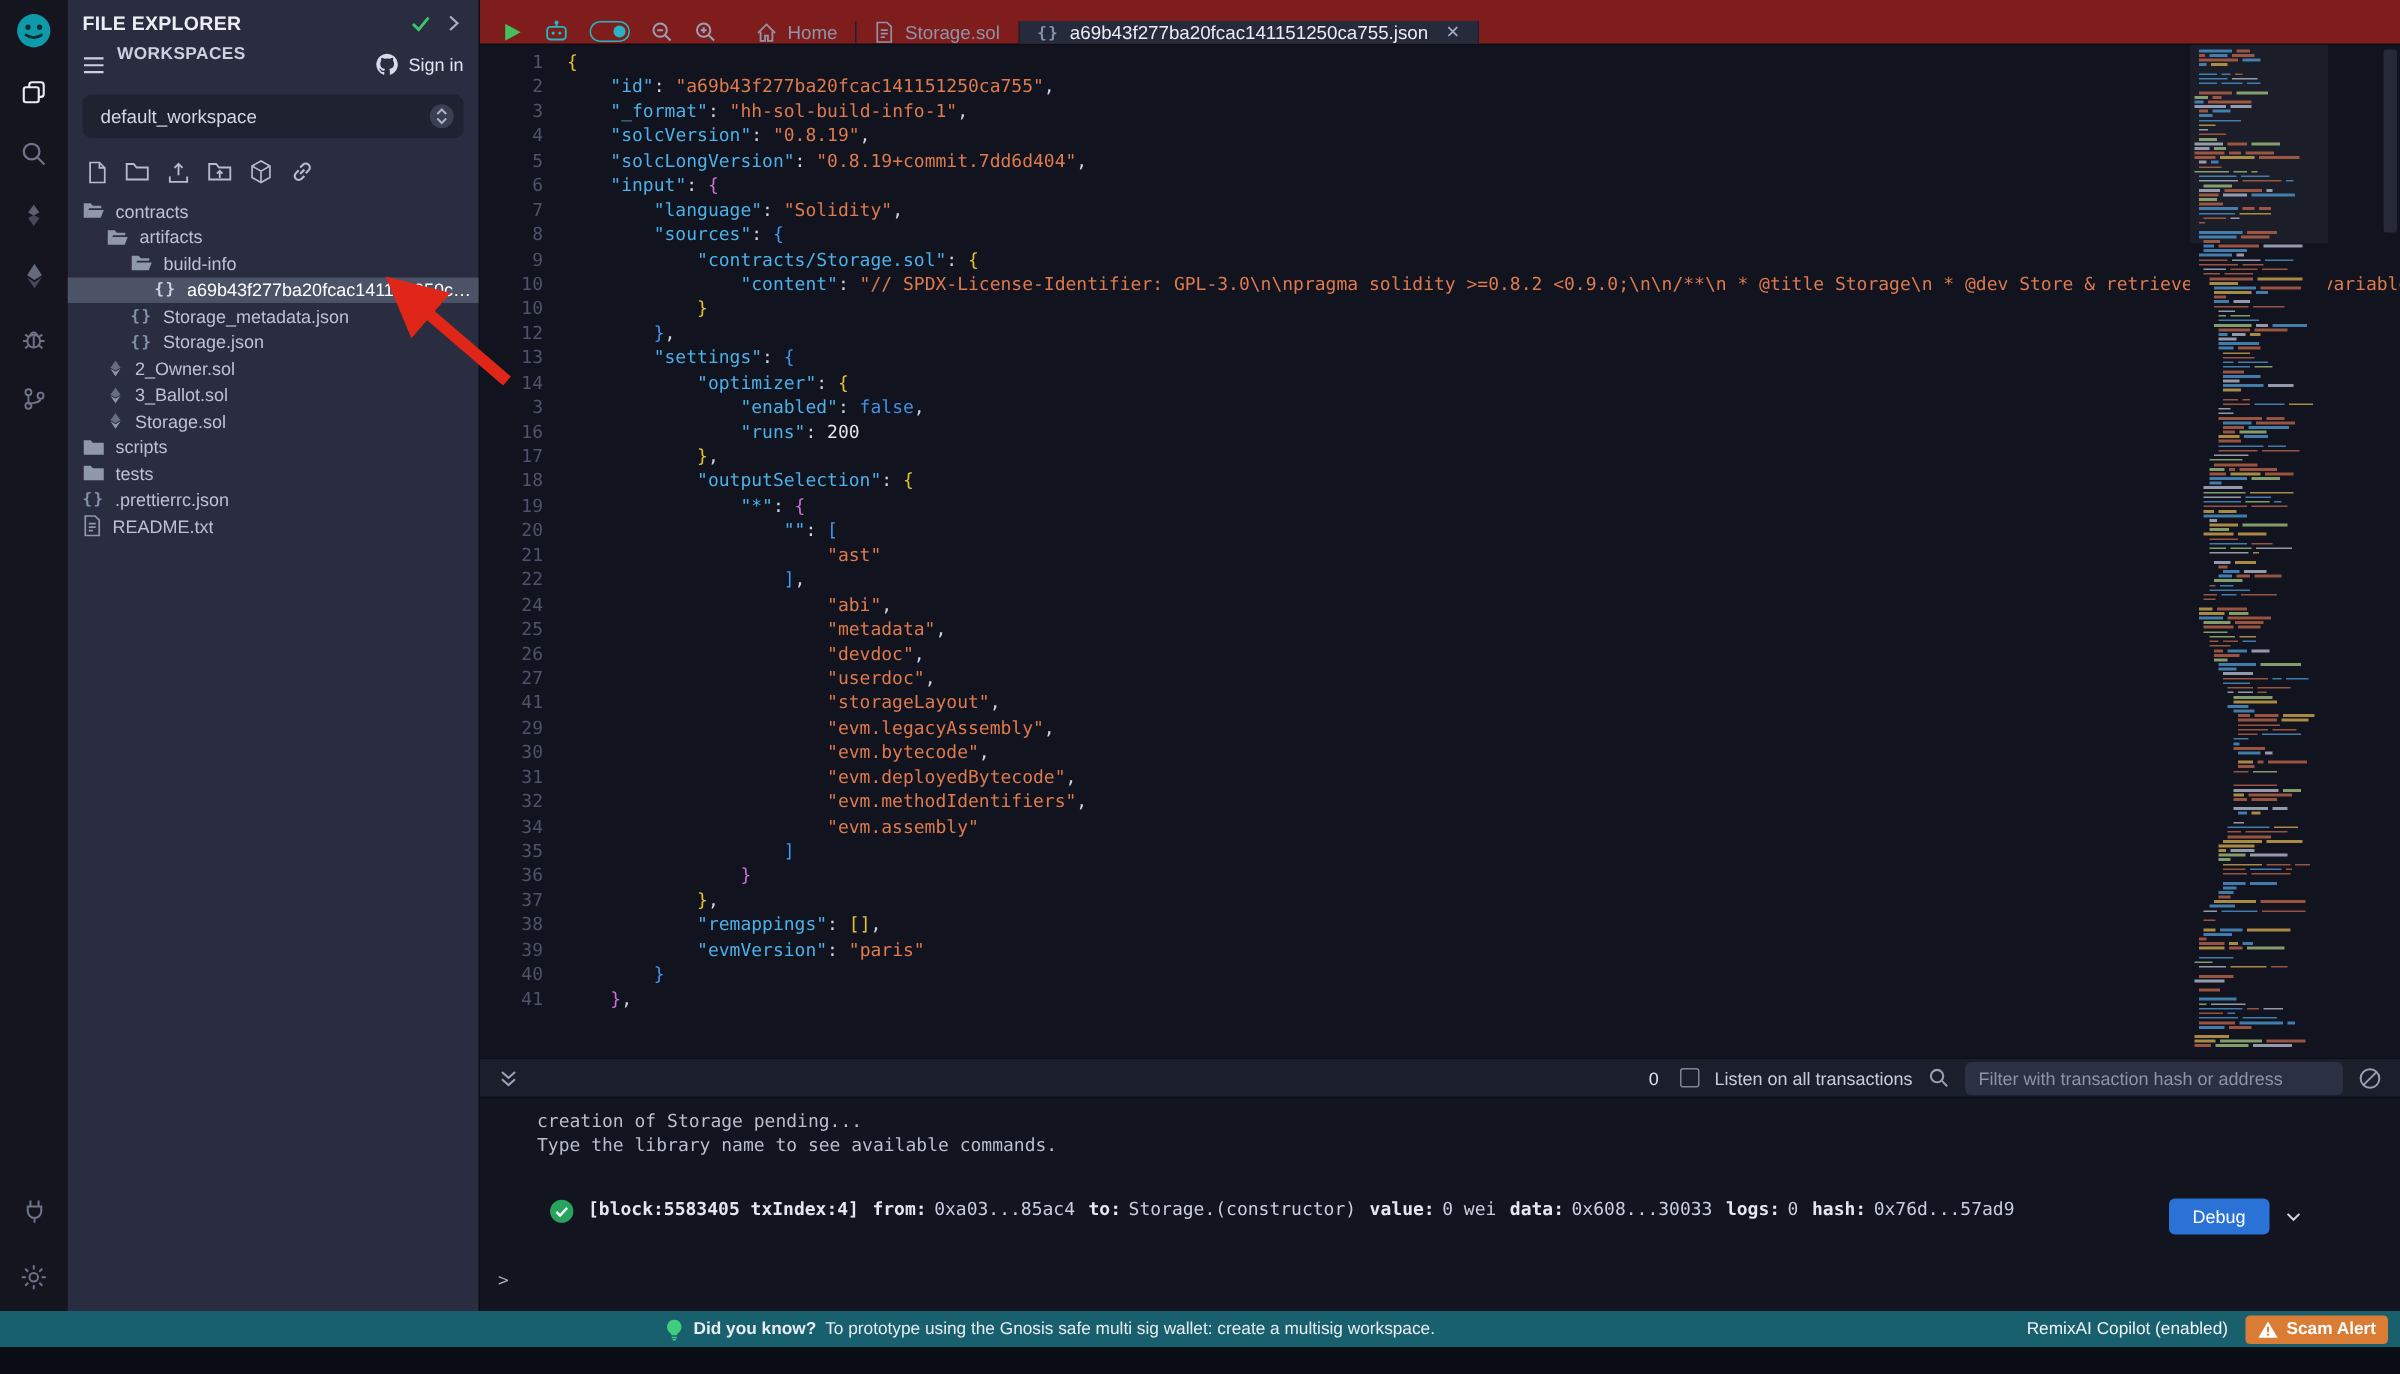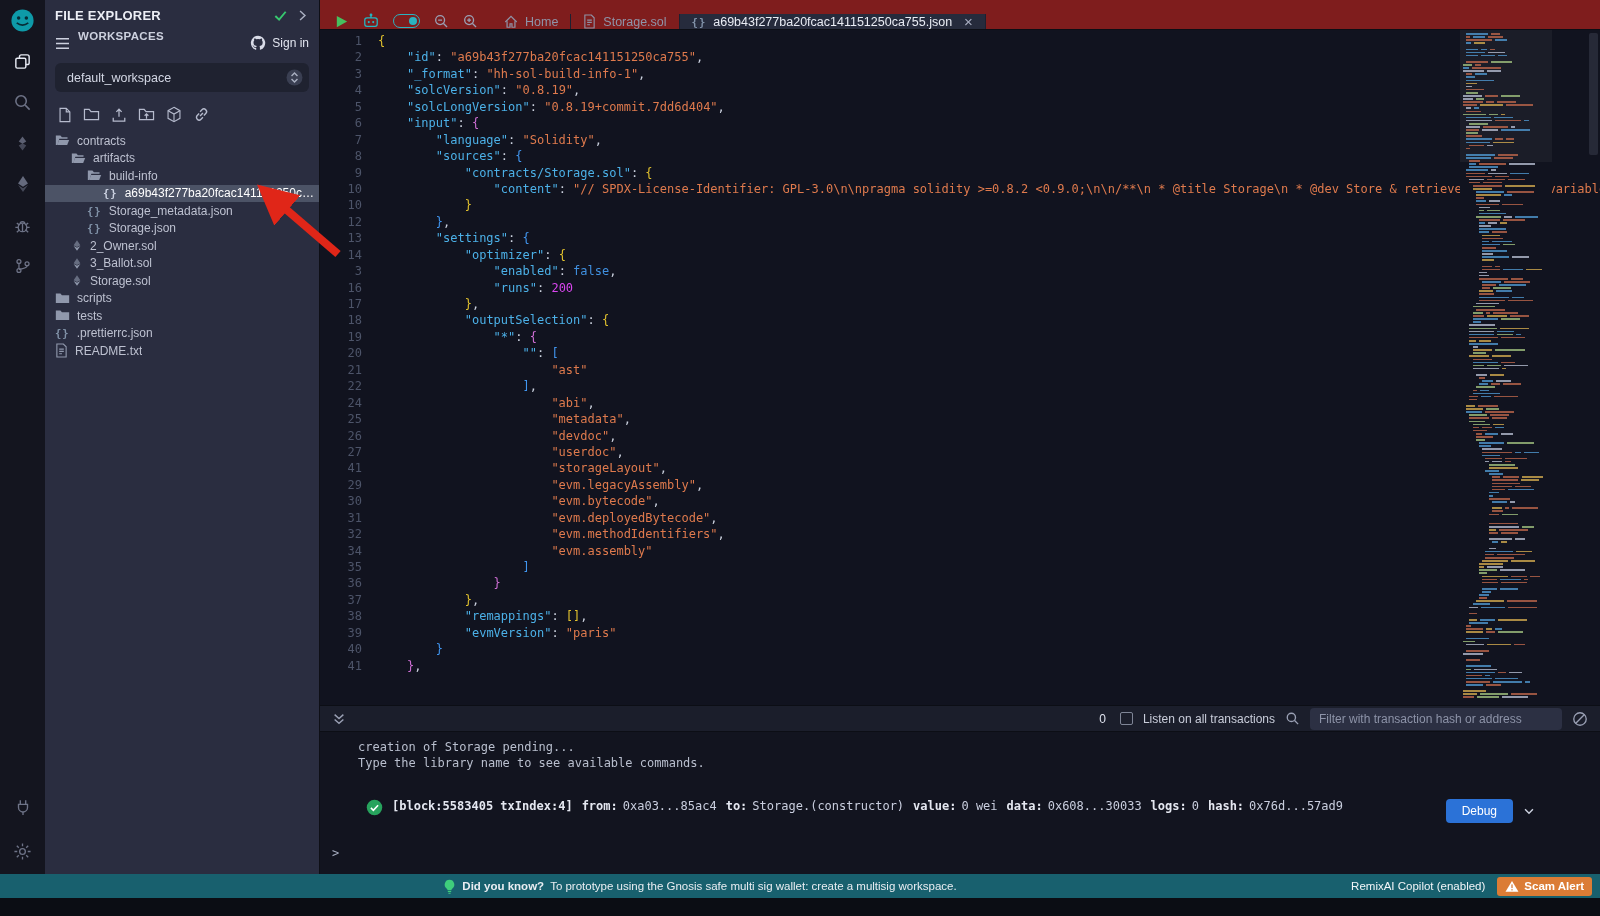--- a/index.html
+++ b/index.html
@@ -512,21 +512,21 @@
           <div class="code-row">
             <span class="ln">14</span>
             <span class="lc">            <span style="color:#4cb1e8">"optimizer"</span>: <span style="color:#e2c22e">{</span></span>
           </div>
           <div class="code-row">
             <span class="ln">3</span>
             <span class="lc">                <span style="color:#4cb1e8">"enabled"</span>: <span style="color:#4090e0">false</span>,</span>
           </div>
           <div class="code-row">
             <span class="ln">16</span>
-            <span class="lc">                <span style="color:#4cb1e8">"runs"</span>: <span style="color:#d946ef">200</span></span>
+            <span class="lc">                <span style="color:#4cb1e8">"runs"</span>: <span style="color:#e5e5e5">200</span></span>
           </div>
           <div class="code-row">
             <span class="ln">17</span>
             <span class="lc">            <span style="color:#e2c22e">}</span>,</span>
           </div>
           <div class="code-row">
             <span class="ln">18</span>
             <span class="lc">            <span style="color:#4cb1e8">"outputSelection"</span>: <span style="color:#e2c22e">{</span></span>
           </div>
           <div class="code-row">

